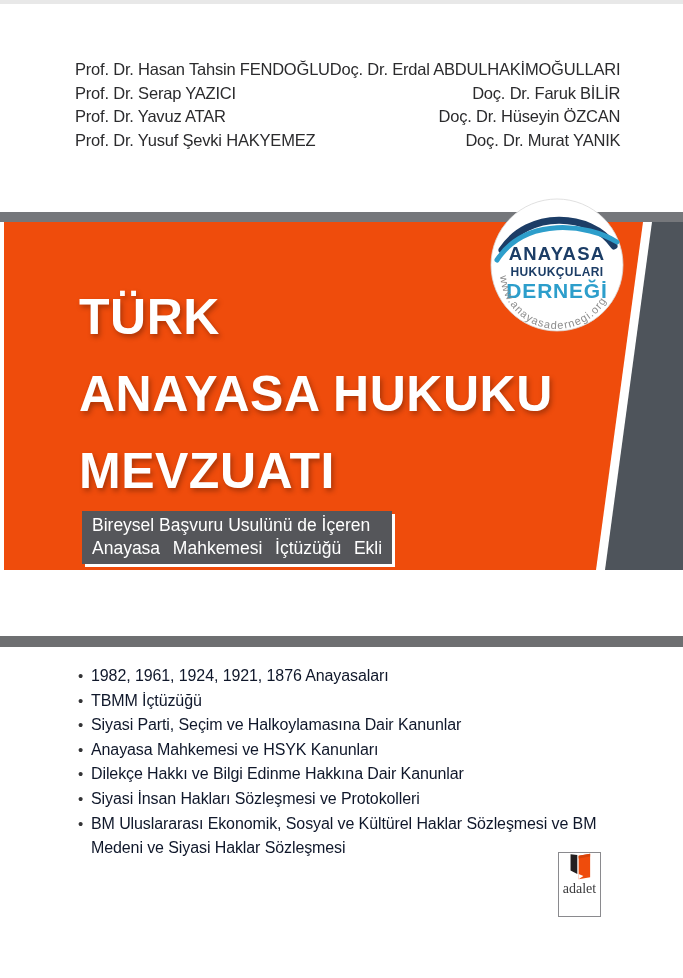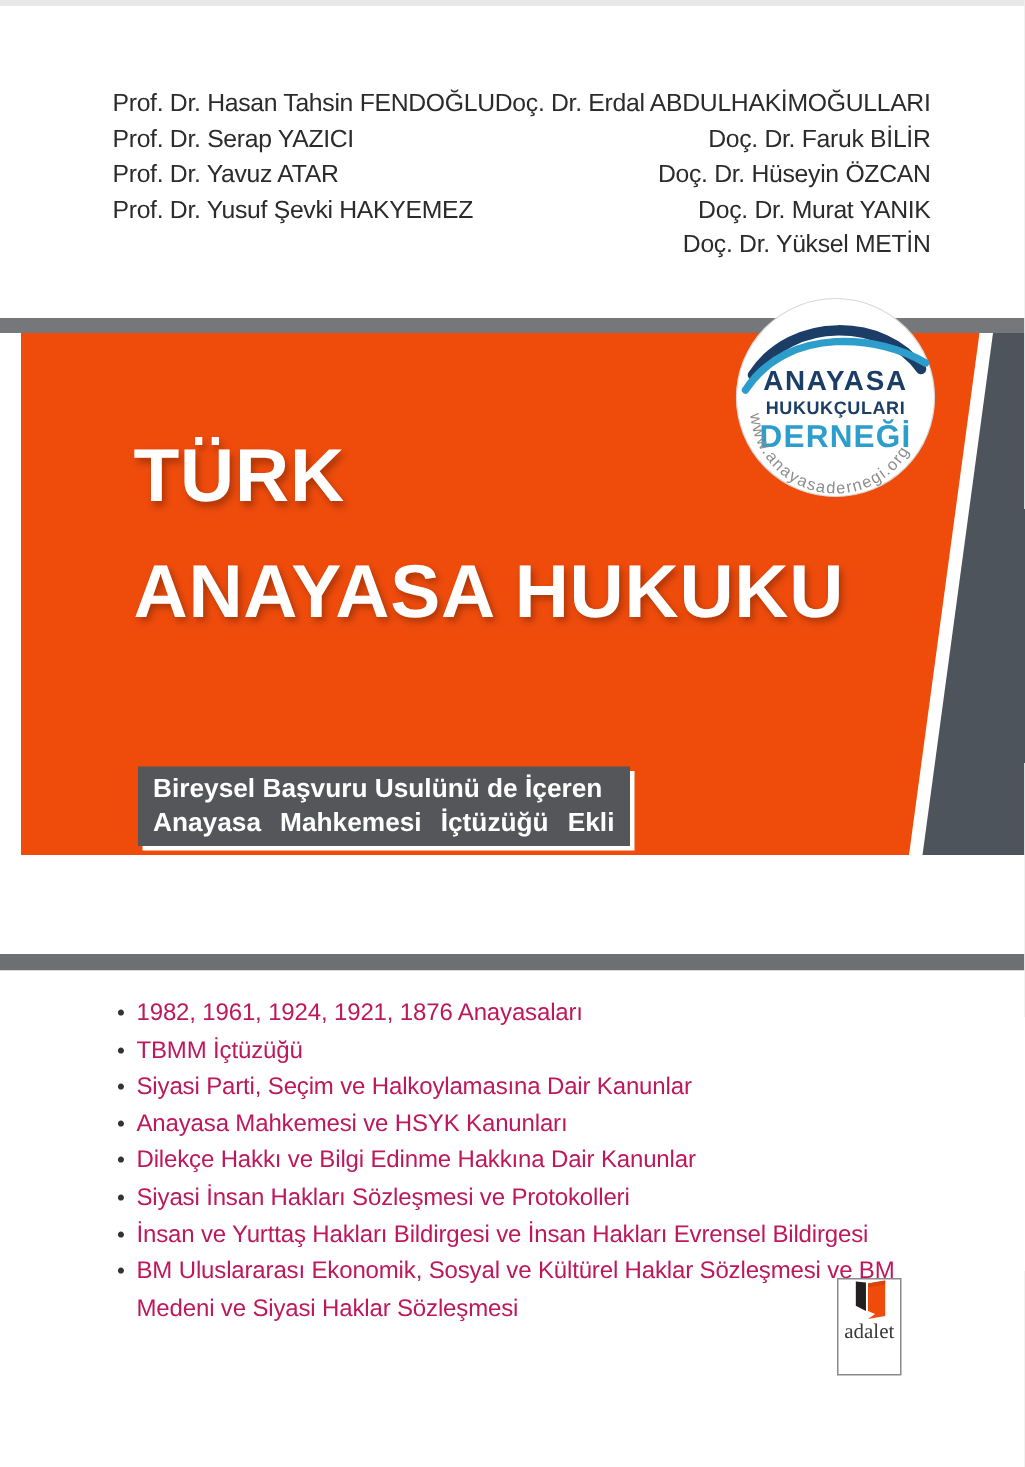--- a/index.html
+++ b/index.html
@@ -32,21 +32,21 @@
     white-space: nowrap;
   }
 
   
   .band-top    { position: absolute; left: 0; right: 0; top: 208px; height: 10px; background: #75777b; }
   .band-bottom { position: absolute; left: 0; right: 0; top: 632px; height: 11px; background: #6e6f71; }
 
   
   .main {
     position: absolute;
-    left: 14px; right: 0; top: 218px; height: 348px;
+    left: 4px; right: 0; top: 218px; height: 348px;
     background: #4e545b;
   }
   .stripe-white {
     position: absolute; inset: 0;
     background: #ffffff;
     clip-path: polygon(0 0, 648px 0, 601px 100%, 0 100%);
   }
   .panel-orange {
     position: absolute; inset: 0;
     background: #ef4c0c;
@@ -71,21 +71,21 @@
     position: absolute;
     left: 78px; top: 289px;
     background: #55565a;
     color: #ffffff;
     padding: 3px 10px 4px 10px;
     box-shadow: 3px 3px 0 #ffffff;
     width: max-content;
   }
   .subtitle-line {
     font-size: 17.5px;
-    font-weight: bold;
+    font-weight: normal;
     line-height: 23px;
     white-space: nowrap;
   }
   .subtitle-line.spread { word-spacing: 0.45em; }
 
   .edition {
     position: absolute;
     left: 79px; top: 372px;
     color: #ffffff;
     display: flex;
@@ -113,21 +113,21 @@
     left: 78px; top: 17px;
     margin: 0; padding: 0;
     list-style: none;
     width: 542px;
   }
   .toc-item {
     position: relative;
     padding-left: 13px;
     font-size: 16px;
     line-height: 24.6px;
-    color: #be185d;
+    color: #0f172a;
     letter-spacing: -0.1px;
   }
   .toc-item::before {
     content: "\2022";
     position: absolute;
     left: 0; top: 0;
     font-size: 15px;
     color: #333335;
   }
 
@@ -162,33 +162,33 @@
       <div class="author-line">Prof. Dr. Hasan Tahsin FENDOĞLU</div>
       <div class="author-line">Prof. Dr. Serap YAZICI</div>
       <div class="author-line">Prof. Dr. Yavuz ATAR</div>
       <div class="author-line">Prof. Dr. Yusuf Şevki HAKYEMEZ</div>
     </div>
     <div class="authors-col right">
       <div class="author-line">Doç. Dr. Erdal ABDULHAKİMOĞULLARI</div>
       <div class="author-line">Doç. Dr. Faruk BİLİR</div>
       <div class="author-line">Doç. Dr. Hüseyin ÖZCAN</div>
       <div class="author-line">Doç. Dr. Murat YANIK</div>
-      <div class="author-line">Doç. Dr. Yüksel METİN</div>
     </div>
   </div>
 
   <div class="band-top"></div>
 
   <div class="main">
     <div class="stripe-white"></div>
     <div class="panel-orange"></div>
 
     <div class="title">
       <div class="title-line">TÜRK</div>
       <div class="title-line">ANAYASA HUKUKU</div>
+      <div class="title-line">MEVZUATI</div>
     </div>
 
     <div class="subtitle-box">
       <div class="subtitle-line">Bireysel Başvuru Usulünü de İçeren</div>
       <div class="subtitle-line spread">Anayasa Mahkemesi İçtüzüğü Ekli</div>
     </div>
 
     <div class="edition">
       <span class="edition-number">2.</span>
         <span class="edition-label">Baskı</span>
@@ -211,21 +211,20 @@
   <div class="band-bottom"></div>
 
   <div class="contents">
     <ul class="toc-list">
       <li class="toc-item">1982, 1961, 1924, 1921, 1876 Anayasaları</li>
       <li class="toc-item">TBMM İçtüzüğü</li>
       <li class="toc-item">Siyasi Parti, Seçim ve Halkoylamasına Dair Kanunlar</li>
       <li class="toc-item">Anayasa Mahkemesi ve HSYK Kanunları</li>
       <li class="toc-item">Dilekçe Hakkı ve Bilgi Edinme Hakkına Dair Kanunlar</li>
       <li class="toc-item">Siyasi İnsan Hakları Sözleşmesi ve Protokolleri</li>
-      <li class="toc-item">İnsan ve Yurttaş Hakları Bildirgesi ve İnsan Hakları Evrensel Bildirgesi</li>
       <li class="toc-item">BM Uluslararası Ekonomik, Sosyal ve Kültürel Haklar Sözleşmesi ve BM Medeni ve Siyasi Haklar Sözleşmesi</li>
     </ul>
 
     <div class="publisher">
       <svg class="publisher-book" width="32" height="38" viewBox="0 0 34 40" aria-hidden="true">
         <polygon points="3,2 13,3 13,31 3,26" fill="#231f20"></polygon>
         <polygon points="15,4 32,1 32,36 15,39" fill="#ef4c0c"></polygon>
         <polygon points="15,31 22,34 15,39" fill="#ffffff"></polygon>
         <polygon points="15,4 32,1 32,5 15,8" fill="#d8440a"></polygon>
       </svg>

